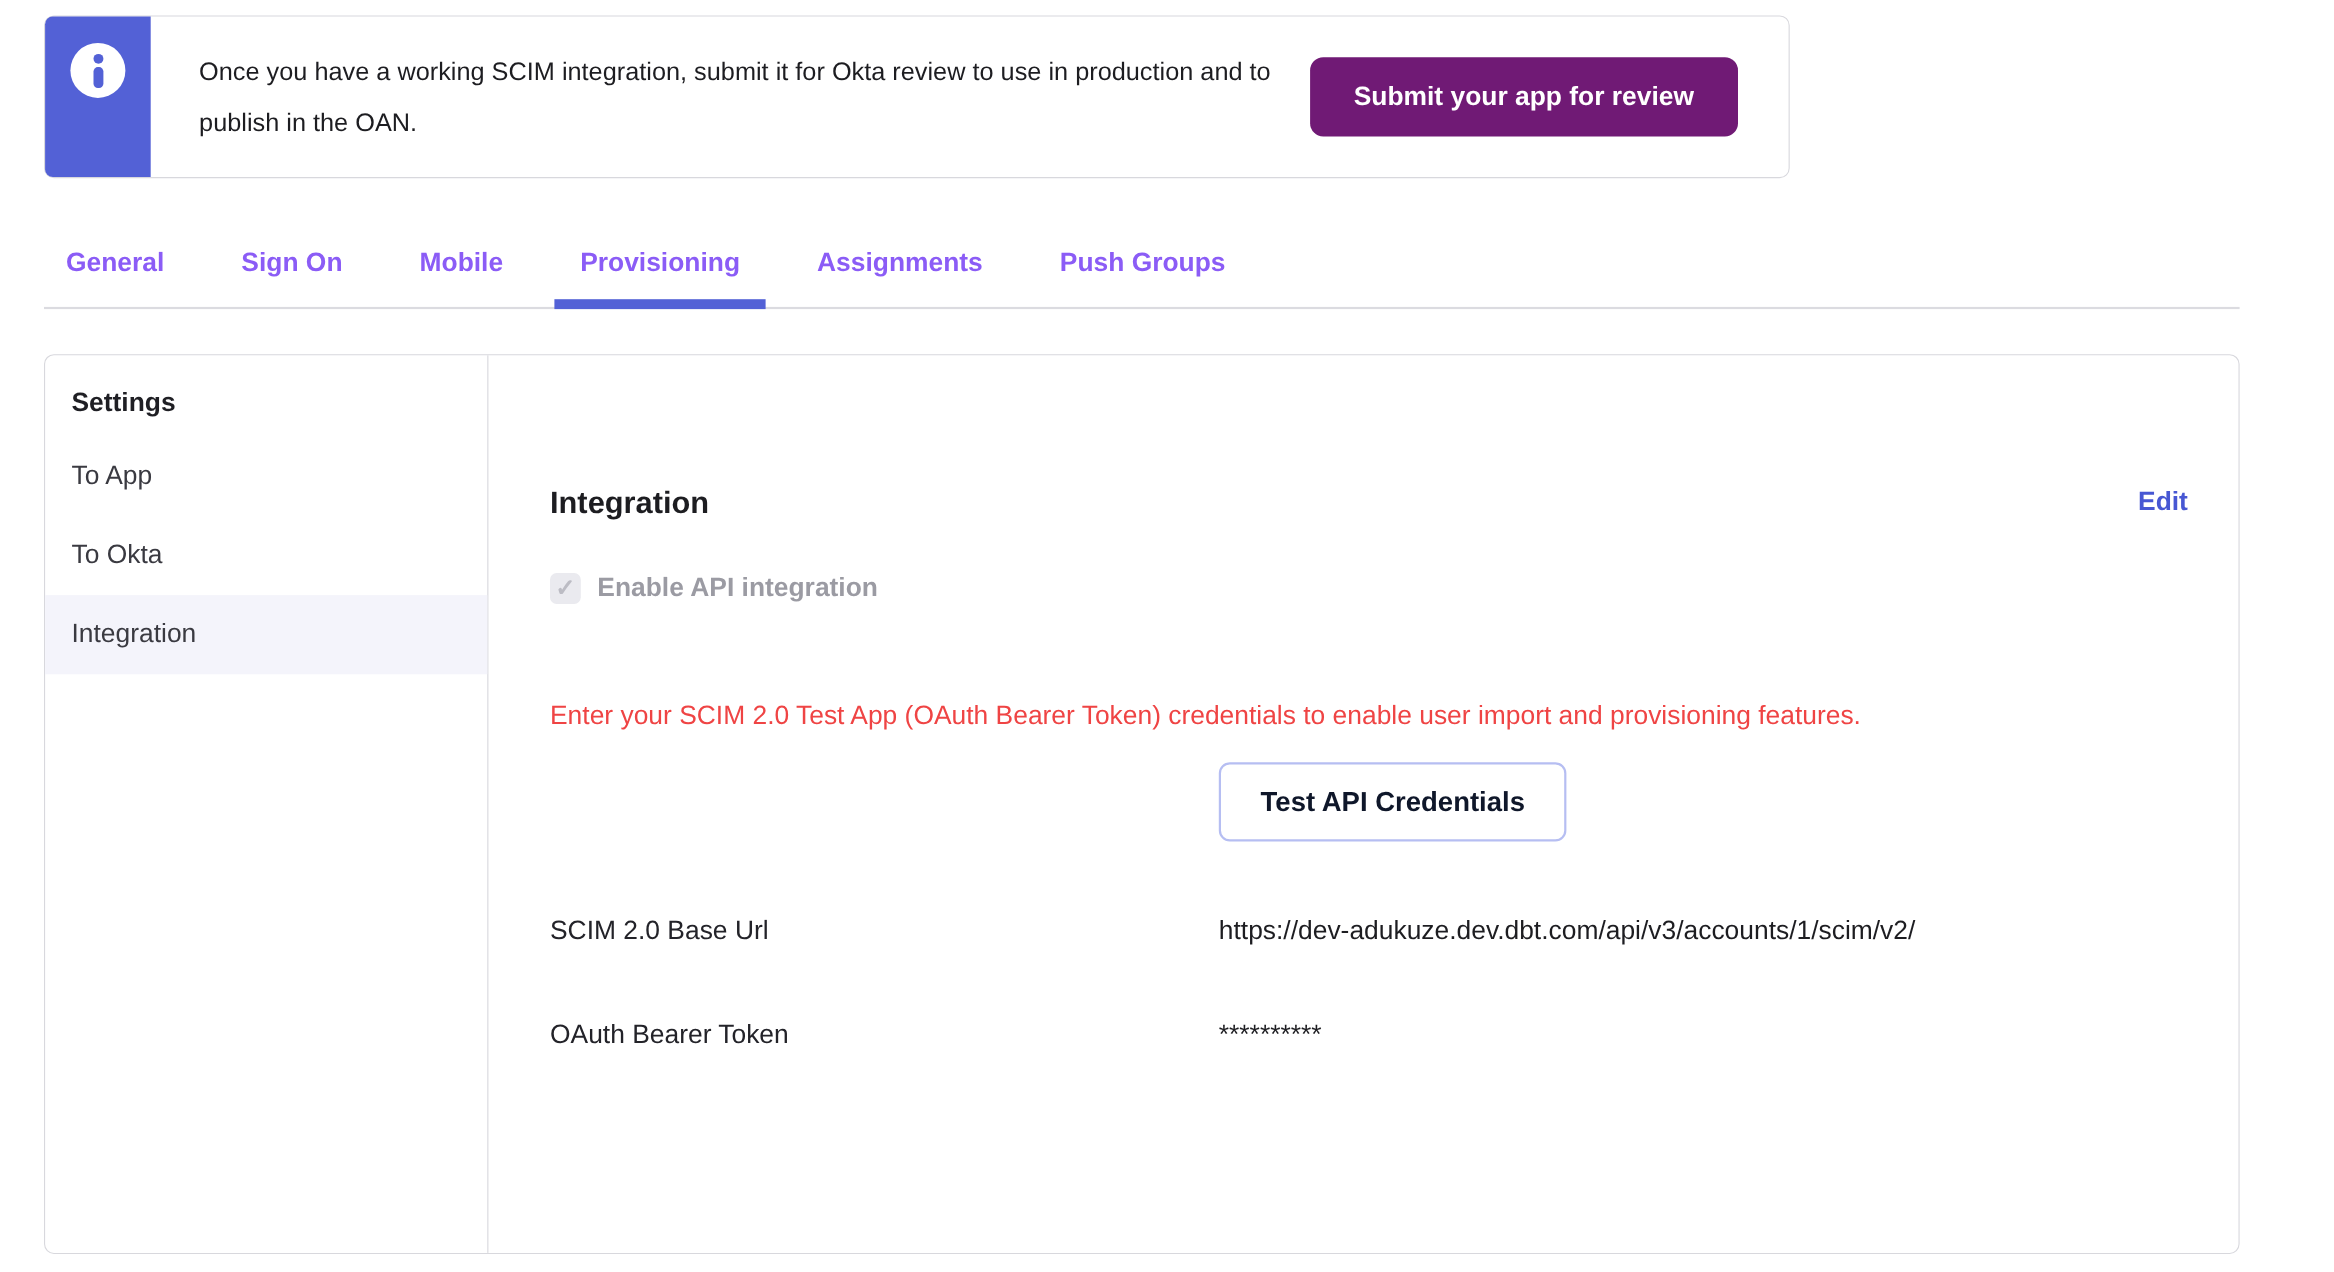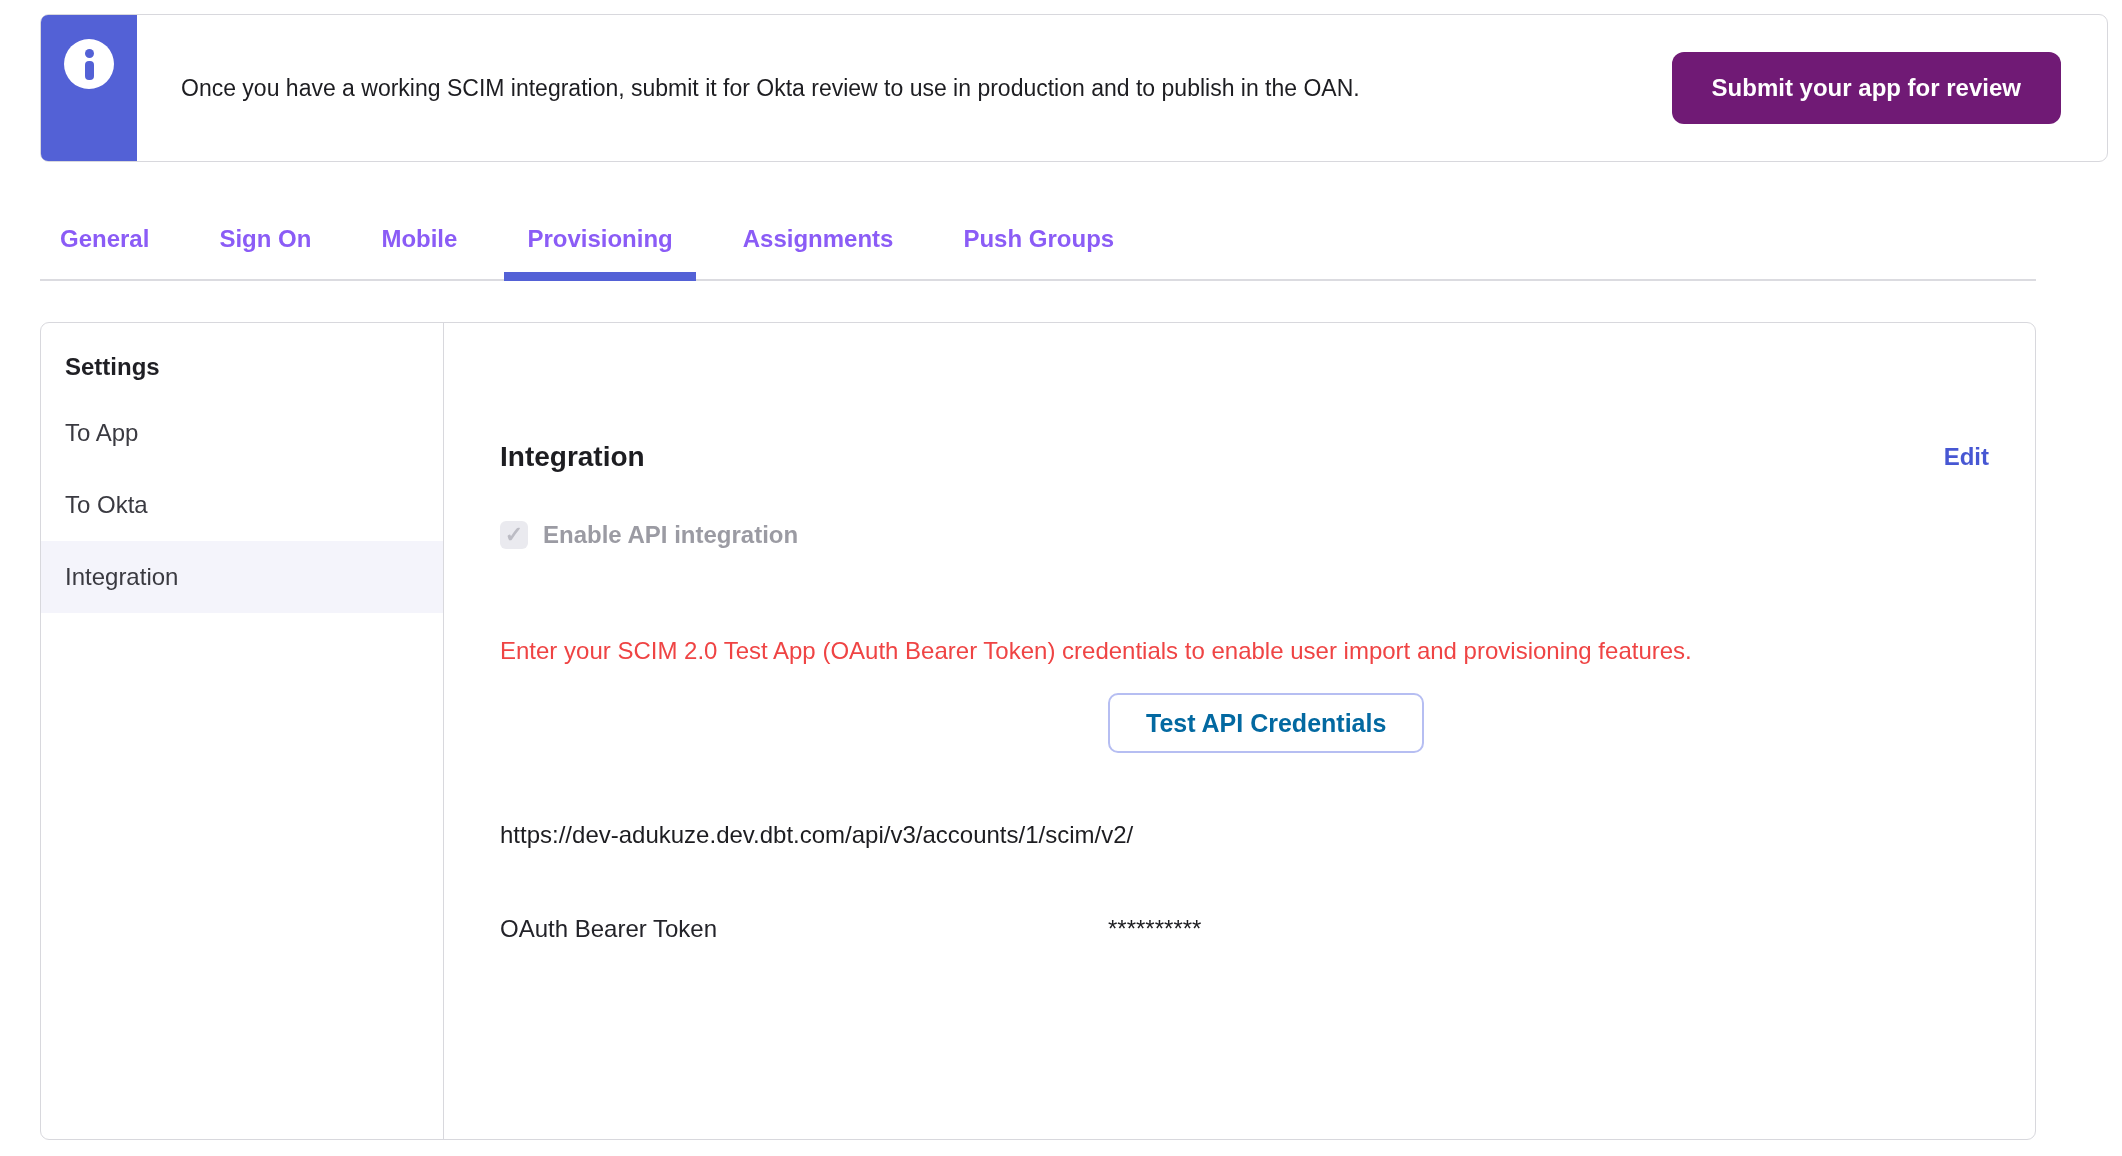--- a/index.html
+++ b/index.html
@@ -8,21 +8,21 @@
     width: 2122px; height: 1156px;
     background: #ffffff;
     font-family: "Liberation Sans", sans-serif;
     color: #1d1d21;
     overflow: hidden;
   }
 
   
   .banner {
     position: absolute; left: 40px; top: 14px;
-    width: 2068px; height: 148px;
+    width: 1587px; height: 148px;
     border: 1.5px solid #d8d8dd;
     border-radius: 9px;
     display: flex; align-items: stretch;
     background: #ffffff;
   }
   .banner-strip {
     width: 96px; flex: 0 0 96px;
     background: #5361d6;
     border-radius: 7px 0 0 7px;
     display: flex; align-items: flex-start; justify-content: center;
@@ -143,22 +143,22 @@
   .form-value {
     font-size: 24px; color: #1d1d21;
   }
   .row-button { margin-top: 28px; }
   .row-field-1 { margin-top: 68px; }
   .row-field-2 { margin-top: 66px; }
   .test-btn {
     background: #ffffff;
     border: 2px solid #b6bef2;
     border-radius: 10px;
-    color: #0369a1;
-    height: 60px; padding: 0 36px;
+    color: #0f172a;
+    height: 72px; padding: 0 36px;
     font-family: "Liberation Sans", sans-serif;
     font-size: 25px; font-weight: bold;
   }
 </style>
 </head>
 <body>
 
 <div class="banner">
   <div class="banner-strip">
     <div class="info-circle">
@@ -203,20 +203,21 @@
     </div>
 
     <p class="description">Enter your SCIM 2.0 Test App (OAuth Bearer Token) credentials to enable user import and provisioning features.</p>
 
     <div class="form-row row-button">
       <div class="form-label"></div>
       <button class="test-btn" disabled="">Test API Credentials</button>
     </div>
 
     <div class="form-row row-field-1">
+      <div class="form-label">SCIM 2.0 Base Url</div>
       <div class="form-value">https://dev-adukuze.dev.dbt.com/api/v3/accounts/1/scim/v2/</div>
     </div>
 
     <div class="form-row row-field-2">
       <div class="form-label">OAuth Bearer Token</div>
       <div class="form-value">**********</div>
     </div>
 
   </div>
 </section>

